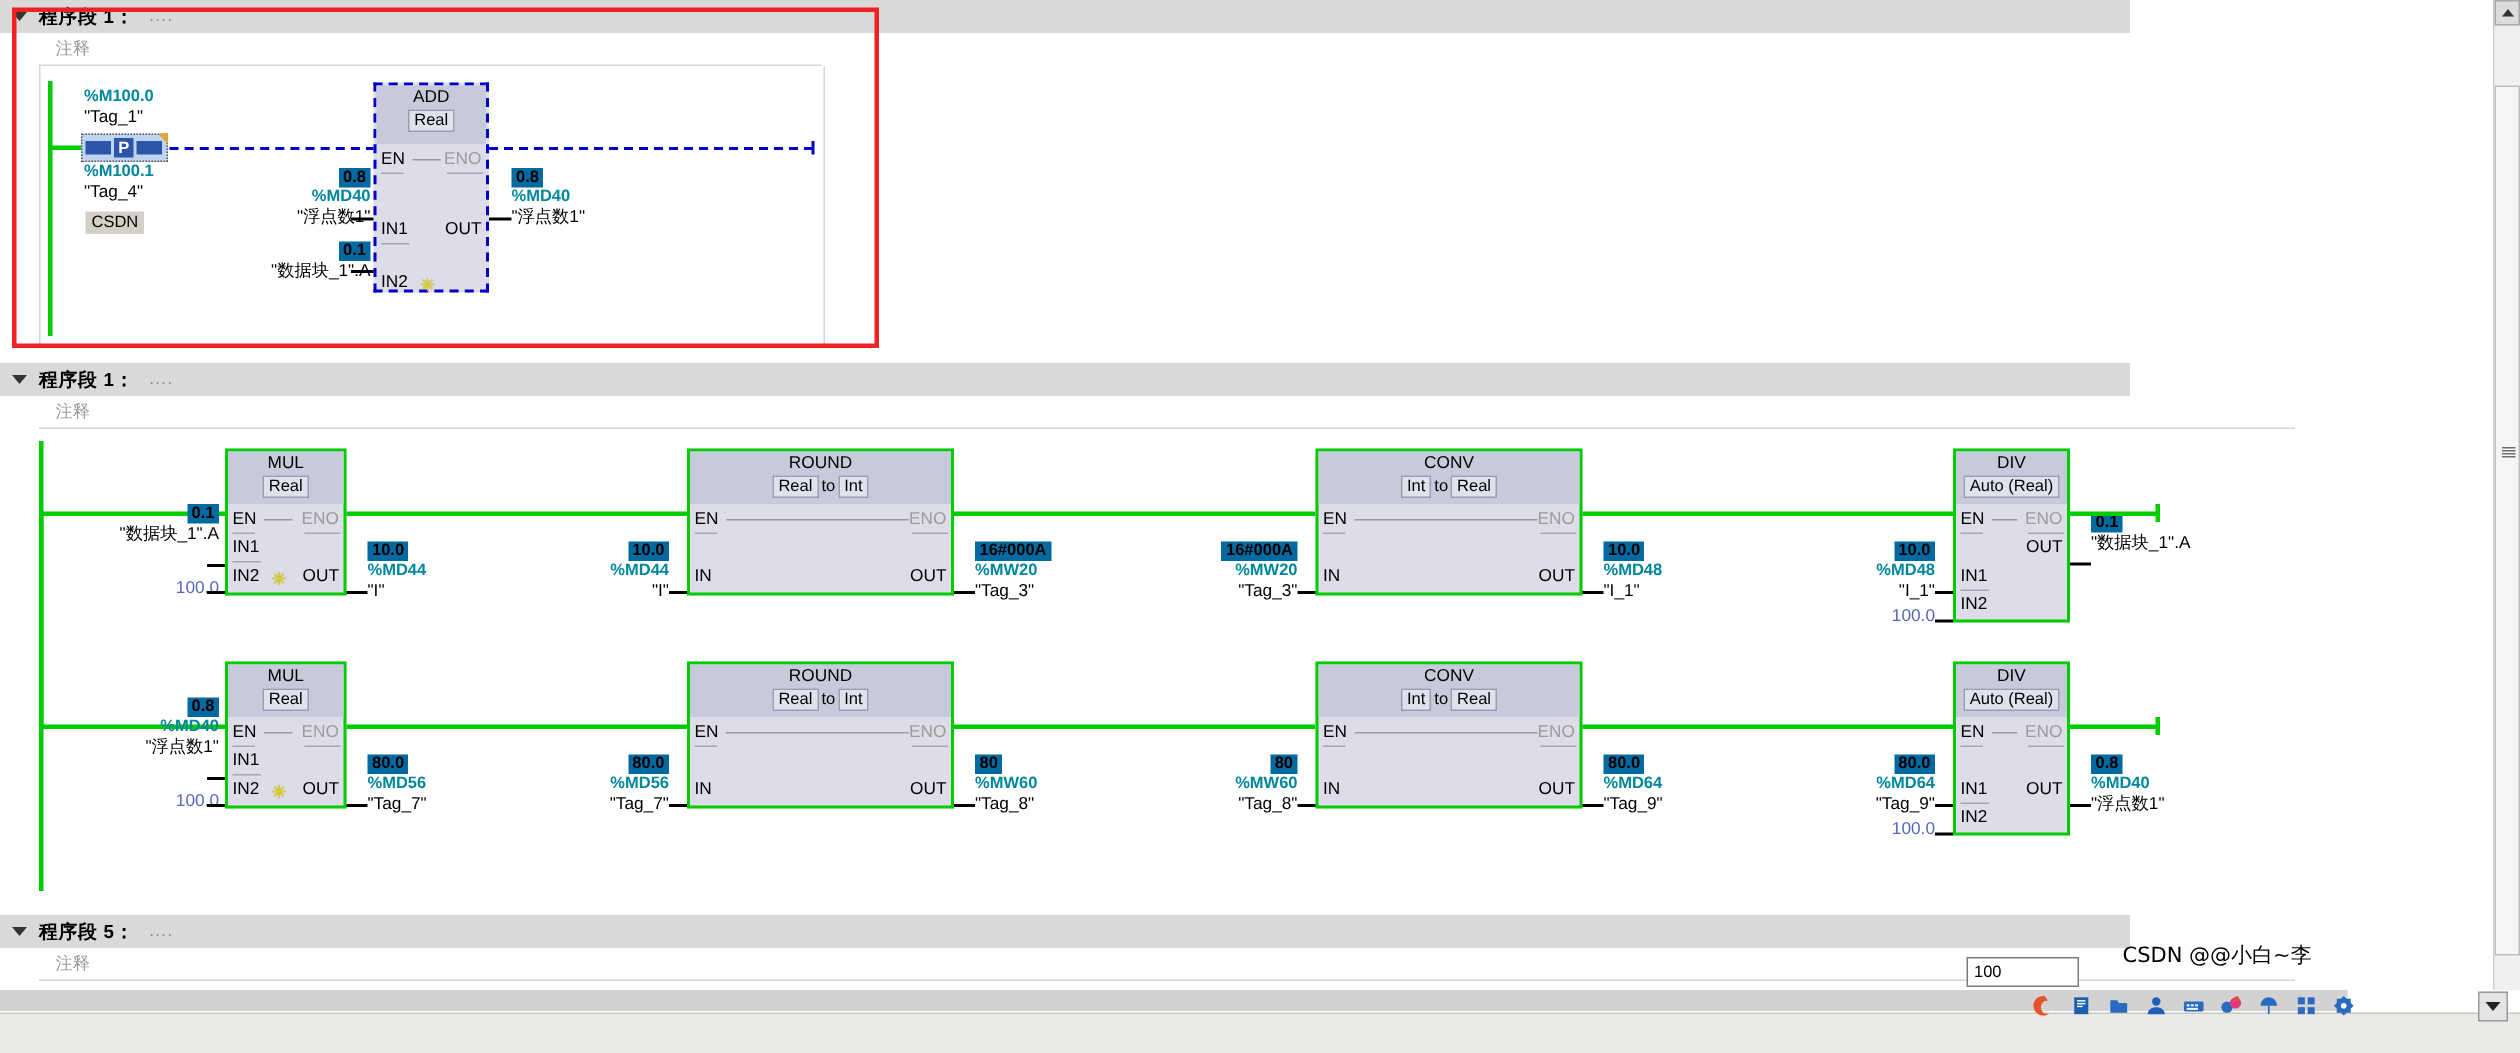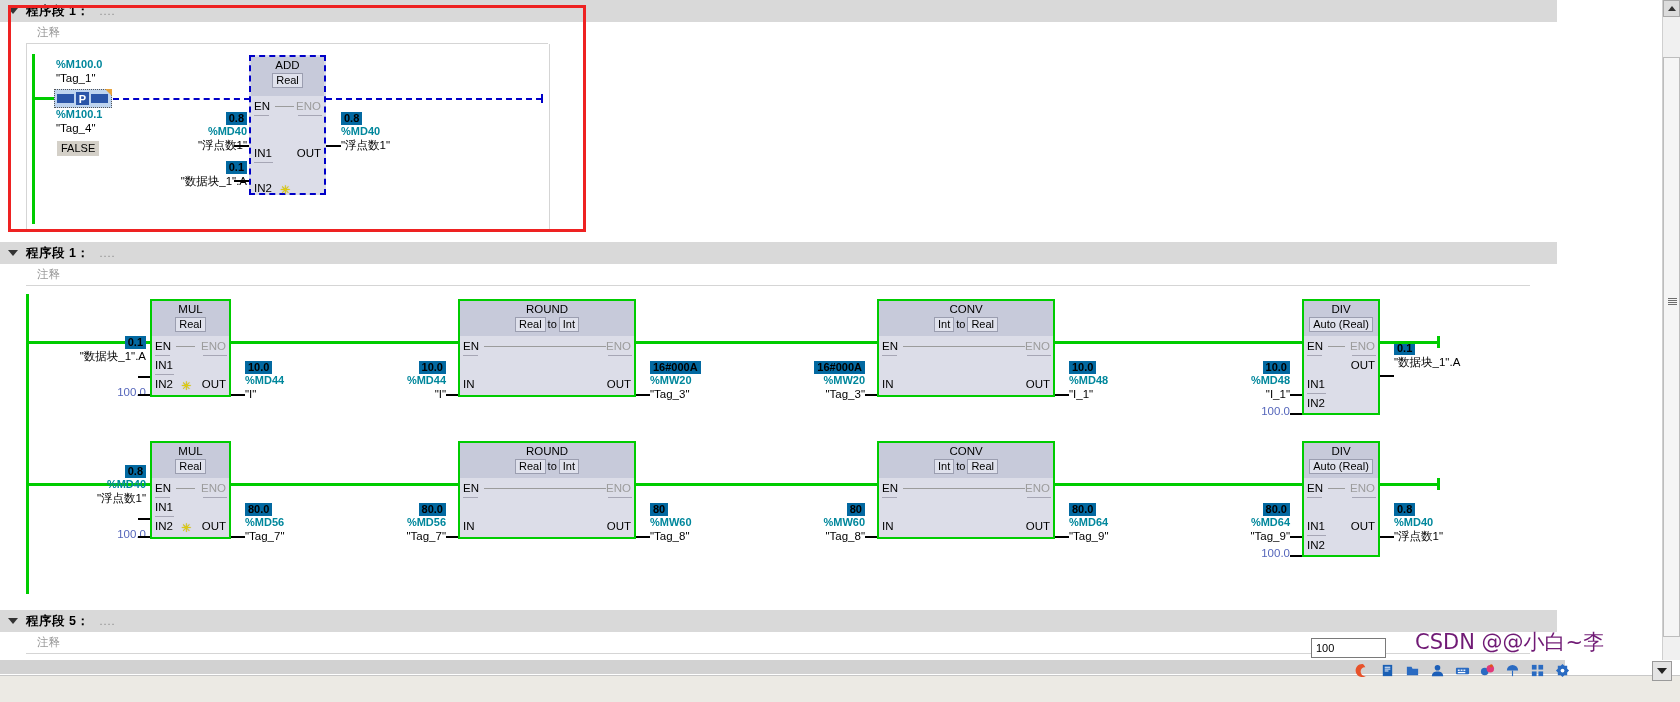--- a/index.html
+++ b/index.html
@@ -9,21 +9,21 @@
     font-family:"Liberation Sans","DejaVu Sans",sans-serif;
     font-size:11px;
     color:#000;
     overflow:hidden;
     position:relative;
   }
   .root{position:relative;width:1680px;height:702px;overflow:hidden;background:#fff;}
 
   
   .nw-header{
-    position:absolute;left:0;width:1557px;height:22px;
+    position:absolute;left:0;width:1420px;height:22px;
     background:#d9d9d9;
     display:flex;align-items:center;
   }
   .nw-arrow{
     width:26px;height:22px;display:flex;align-items:center;justify-content:center;
   }
   .nw-arrow i{
     display:block;width:0;height:0;
     border-left:5px solid transparent;border-right:5px solid transparent;
     border-top:6px solid #333;
@@ -155,21 +155,21 @@
   }
   .zoombox{
     position:absolute;box-sizing:border-box;
     background:#fff;border:1px solid #7a7a7a;
     font-size:11px;display:flex;align-items:center;padding-left:4px;color:#000;
   }
   .tb-icons{position:absolute;display:flex;align-items:flex-end;gap:10px;}
   .tb-ic{width:15px;height:15px;position:relative;}
 
   .watermark{
-    position:absolute;color:#701a75;font-size:21px;
+    position:absolute;color:#000000;font-size:14px;
     font-family:"DejaVu Sans",sans-serif;
     white-space:nowrap;
   }
   .tray-chevron{
     position:absolute;width:20px;height:20px;
     background:#e4e4e4;border:1px solid #9a9a9a;box-sizing:border-box;
     display:flex;align-items:center;justify-content:center;
   }
   .tray-chevron i{
     display:block;width:0;height:0;
@@ -207,21 +207,21 @@
     </div>
 
     <div class="op right" style="left:29px;top:14px;width:80px;">
       <span class="addr">%M100.0</span>
       <span class="tag">"Tag_1"</span>
     </div>
     <div class="op right" style="left:29px;top:64px;width:80px;">
       <span class="addr">%M100.1</span>
       <span class="tag">"Tag_4"</span>
     </div>
-    <div class="falsebox" style="left:30px;top:97px;">FALSE</div>
+    <div class="falsebox" style="left:30px;top:97px;">CSDN</div>
 
     <div class="wire-dash" style="left:86px;top:54px;width:137px;"></div>
 
     <div class="wire-dash" style="left:299px;top:54px;width:216px;"></div>
     <div class="wire-dash" style="left:514px;top:50px;width:0;border-top:none;border-left:2px solid #0000c8;height:9px;"></div>
 
     <div class="fb dashed" style="left:222px;top:11px;width:77px;height:140px;">
       <div class="fb-head" style="height:39px;">
         <div class="fb-name">ADD</div>
         <div class="fb-type"><span>Real</span></div>

